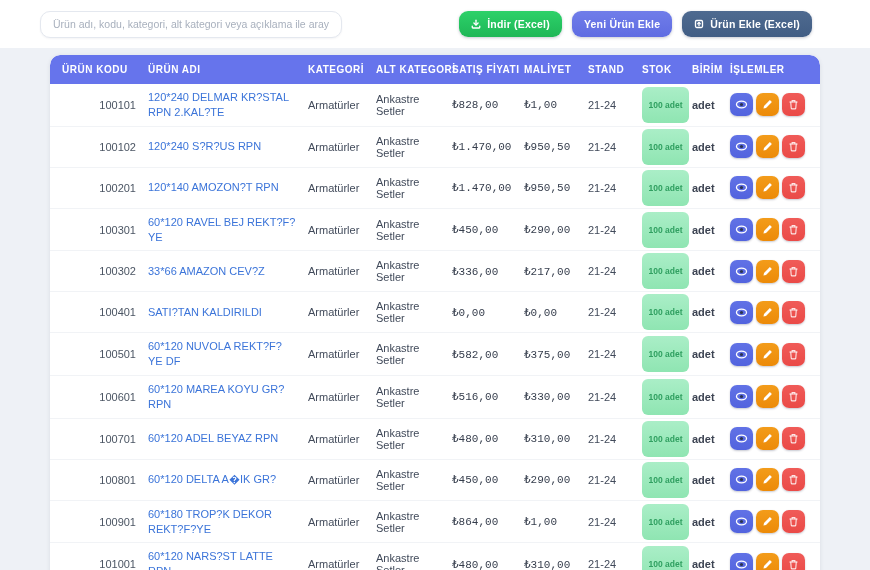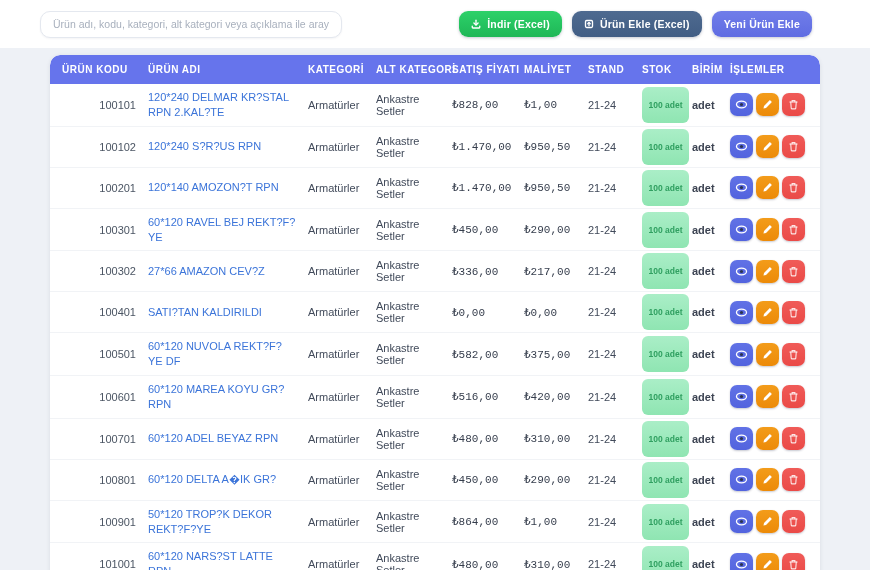--- a/index.html
+++ b/index.html
@@ -67,32 +67,32 @@
     <button class="btn btn-green">
       <span>
         <svg width="10" height="10" viewBox="0 0 12 12" fill="none" stroke="#ffffff" stroke-width="1.6" stroke-linecap="round" stroke-linejoin="round">
           <path d="M6 1.5v5.5"></path>
             <path d="M3.5 4.8 6 7.3 8.5 4.8"></path>
             <path d="M1.5 8.5v1.5a.8.8 0 0 0 .8.8h7.4a.8.8 0 0 0 .8-.8V8.5"></path>
         </svg>
       </span>
       <span>İndir (Excel)</span>
     </button>
+    <button class="btn btn-indigo">
+      <span>Yeni Ürün Ekle</span>
+    </button>
     <button class="btn btn-slate">
       <span>
         <svg width="10" height="10" viewBox="0 0 12 12" fill="none" stroke="#ffffff" stroke-width="1.6" stroke-linecap="round" stroke-linejoin="round">
           <rect x="1.8" y="1.8" width="8.4" height="8.4" rx="1.4"></rect>
             <path d="M6 8V4.4"></path>
             <path d="M4.5 5.8 6 4.3l1.5 1.5"></path>
         </svg>
       </span>
       <span>Ürün Ekle (Excel)</span>
-    </button>
-    <button class="btn btn-indigo">
-      <span>Yeni Ürün Ekle</span>
     </button>
   </div>
 </div>
 
 <div class="card">
   <table>
     <colgroup>
       <col style="width:92px">
         <col style="width:160px">
         <col style="width:68px">
@@ -282,21 +282,21 @@
               <path d="M3 3.4l.5 6.6a.9.9 0 0 0 .9.8h3.2a.9.9 0 0 0 .9-.8l.5-6.6"></path>
             </svg>
           </span>
         </button>
       </div>
     </td>
   </tr>
 
   <tr>
     <td class="c-code">100302</td>
-    <td class="c-name"><a href="#">27*66 AMAZON CEV?Z</a></td>
+    <td class="c-name"><a href="#">33*66 AMAZON CEV?Z</a></td>
     <td class="c-cat">Armatürler</td>
     <td class="c-sub">Ankastre Setler</td>
     <td class="c-price money">₺336,00</td>
     <td class="c-cost money">₺217,00</td>
     <td class="c-stand">21-24</td>
     <td class="c-stock">
             <span class="stock-badge">100 adet</span>
           </td>
     <td class="c-unit unit">adet</td>
     <td class="c-actions">
@@ -412,21 +412,21 @@
       </div>
     </td>
   </tr>
 
   <tr>
     <td class="c-code">100601</td>
     <td class="c-name"><a href="#">60*120 MAREA KOYU GR? RPN</a></td>
     <td class="c-cat">Armatürler</td>
     <td class="c-sub">Ankastre Setler</td>
     <td class="c-price money">₺516,00</td>
-    <td class="c-cost money">₺420,00</td>
+    <td class="c-cost money">₺330,00</td>
     <td class="c-stand">21-24</td>
     <td class="c-stock">
             <span class="stock-badge">100 adet</span>
           </td>
     <td class="c-unit unit">adet</td>
     <td class="c-actions">
       <div class="actions">
         <button class="act act-blue">
           <span>
             <svg width="13" height="13" viewBox="0 0 14 14" fill="none">
@@ -534,21 +534,21 @@
               <path d="M3 3.4l.5 6.6a.9.9 0 0 0 .9.8h3.2a.9.9 0 0 0 .9-.8l.5-6.6"></path>
             </svg>
           </span>
         </button>
       </div>
     </td>
   </tr>
 
   <tr>
     <td class="c-code">100901</td>
-    <td class="c-name"><a href="#">50*120 TROP?K DEKOR REKT?F?YE</a></td>
+    <td class="c-name"><a href="#">60*180 TROP?K DEKOR REKT?F?YE</a></td>
     <td class="c-cat">Armatürler</td>
     <td class="c-sub">Ankastre Setler</td>
     <td class="c-price money">₺864,00</td>
     <td class="c-cost money">₺1,00</td>
     <td class="c-stand">21-24</td>
     <td class="c-stock">
             <span class="stock-badge">100 adet</span>
           </td>
     <td class="c-unit unit">adet</td>
     <td class="c-actions">

